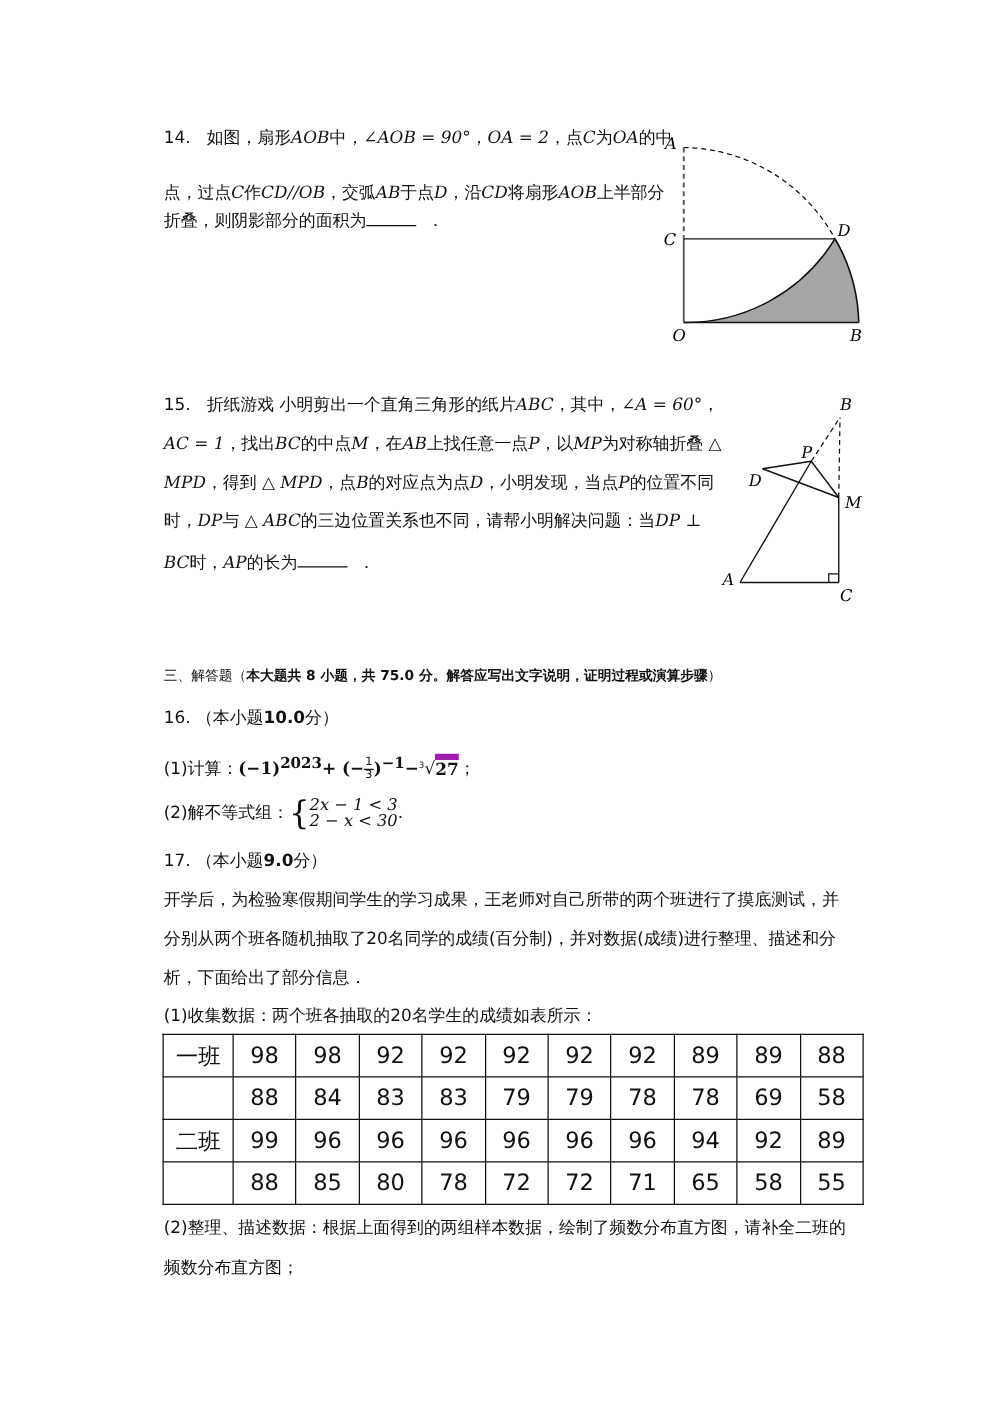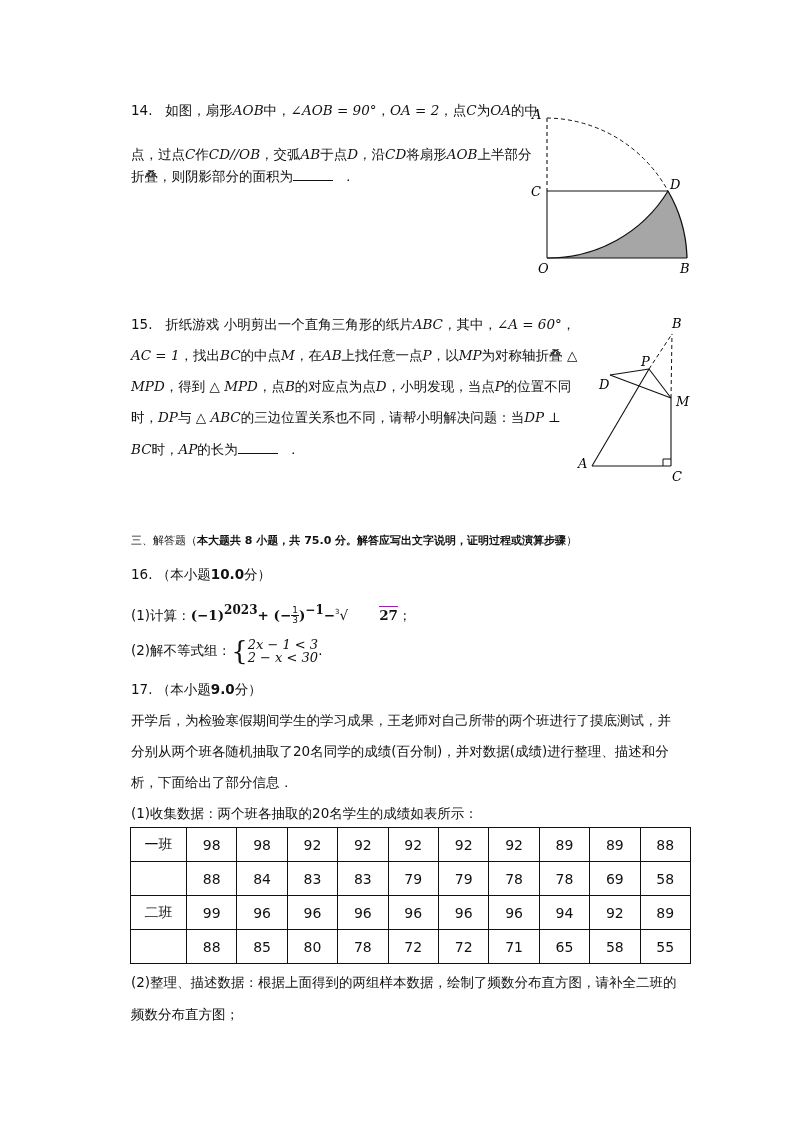--- a/index.html
+++ b/index.html
@@ -5,21 +5,21 @@
   html, body { margin:0; padding:0; background:#ffffff; }
   body { width:794px; height:1123px; position:relative; overflow:hidden;
          font-family:"DejaVu Sans", "Liberation Sans", sans-serif; color:#111; font-size:13.5px; }
   .line { position:absolute; left:131px; white-space:nowrap; line-height:20px; }
   .m { font-family:"DejaVu Serif", "Liberation Serif", serif; font-style:italic; }
   .mb { font-family:"DejaVu Serif", "Liberation Serif", serif; font-weight:bold; }
   .blank { display:inline-block; width:40px; border-bottom:1px solid #111; height:14px; vertical-align:baseline; }
   .sect { font-size:11px; }
   .b { font-weight:bold; }
   table.scores { position:absolute; left:130px; top:827px; width:561px; border-collapse:collapse; }
-  table.scores td { border:1px solid #111; height:33px; text-align:center; font-size:14px;
+  table.scores td { border:1px solid #111; height:33px; text-align:center; font-size:18px;
       font-family:"DejaVu Sans", "Liberation Sans", sans-serif; padding:0; }
   table.scores td.lbl { width:55px; }
   svg { position:absolute; overflow:visible; }
   .lab { font-family:"DejaVu Serif", "Liberation Serif", serif; font-style:italic; font-size:13px; }
   .frac { display:inline-block; vertical-align:middle; text-align:center; font-size:9px; line-height:9px; }
   .frac span { display:block; }
   .frac .num { border-bottom:1px solid #111; padding:0 1px; }
   sup { font-size:12px; }
   .sys { display:inline-block; vertical-align:middle; line-height:13px; font-size:13px; }
   .brace { display:inline-block; vertical-align:middle; font-size:26px; line-height:26px; font-family:"DejaVu Serif", serif; }
@@ -106,21 +106,21 @@
 </svg>
 
 <div class="line sect" style="top:531px;">
   <span>三、解答题（</span><span class="b">本大题共 8 小题，共 75.0 分。解答应写出文字说明，证明过程或演算步骤</span><span>）</span>
 </div>
 
 <div class="line" style="top:564px;">
   <span>16.</span>&nbsp;<span>（本小题</span><span class="b">10.0</span><span>分）</span>
 </div>
 <div class="line" style="top:600px;">
-  <span>(1)计算：</span><span class="mb">(−1)</span><sup class="mb">2023</sup><span class="mb">+ (−</span><span class="frac"><span class="num">1</span><span>3</span></span><span class="mb">)</span><sup class="mb">−1</sup><span class="mb">−</span><sup style="font-size:7px;">3</sup><span>√</span><span class="mb" style="border-top:1px solid #a21caf;margin-left:31px;">27</span><span>；</span>
+  <span>(1)计算：</span><span class="mb">(−1)</span><sup class="mb">2023</sup><span class="mb">+ (−</span><span class="frac"><span class="num">1</span><span>3</span></span><span class="mb">)</span><sup class="mb">−1</sup><span class="mb">−</span><sup style="font-size:7px;">3</sup><span>√</span><span class="mb" style="border-top:5px solid #a21caf;">27</span><span>；</span>
 </div>
 <div class="line" style="top:638px;">
   <span>(2)解不等式组：</span><span class="brace">{</span><span class="sys"><span class="m" style="display:block;">2x − 1 &lt; 3</span><span class="m" style="display:block;">2 − x  &lt; 30</span></span><span>.</span>
 </div>
 
 <div class="line" style="top:679px;">
   <span>17.</span>&nbsp;<span>（本小题</span><span class="b">9.0</span><span>分）</span>
 </div>
 <div class="line" style="top:710px;">开学后，为检验寒假期间学生的学习成果，王老师对自己所带的两个班进行了摸底测试，并</div>
 <div class="line" style="top:741px;">分别从两个班各随机抽取了20名同学的成绩(百分制)，并对数据(成绩)进行整理、描述和分</div>

